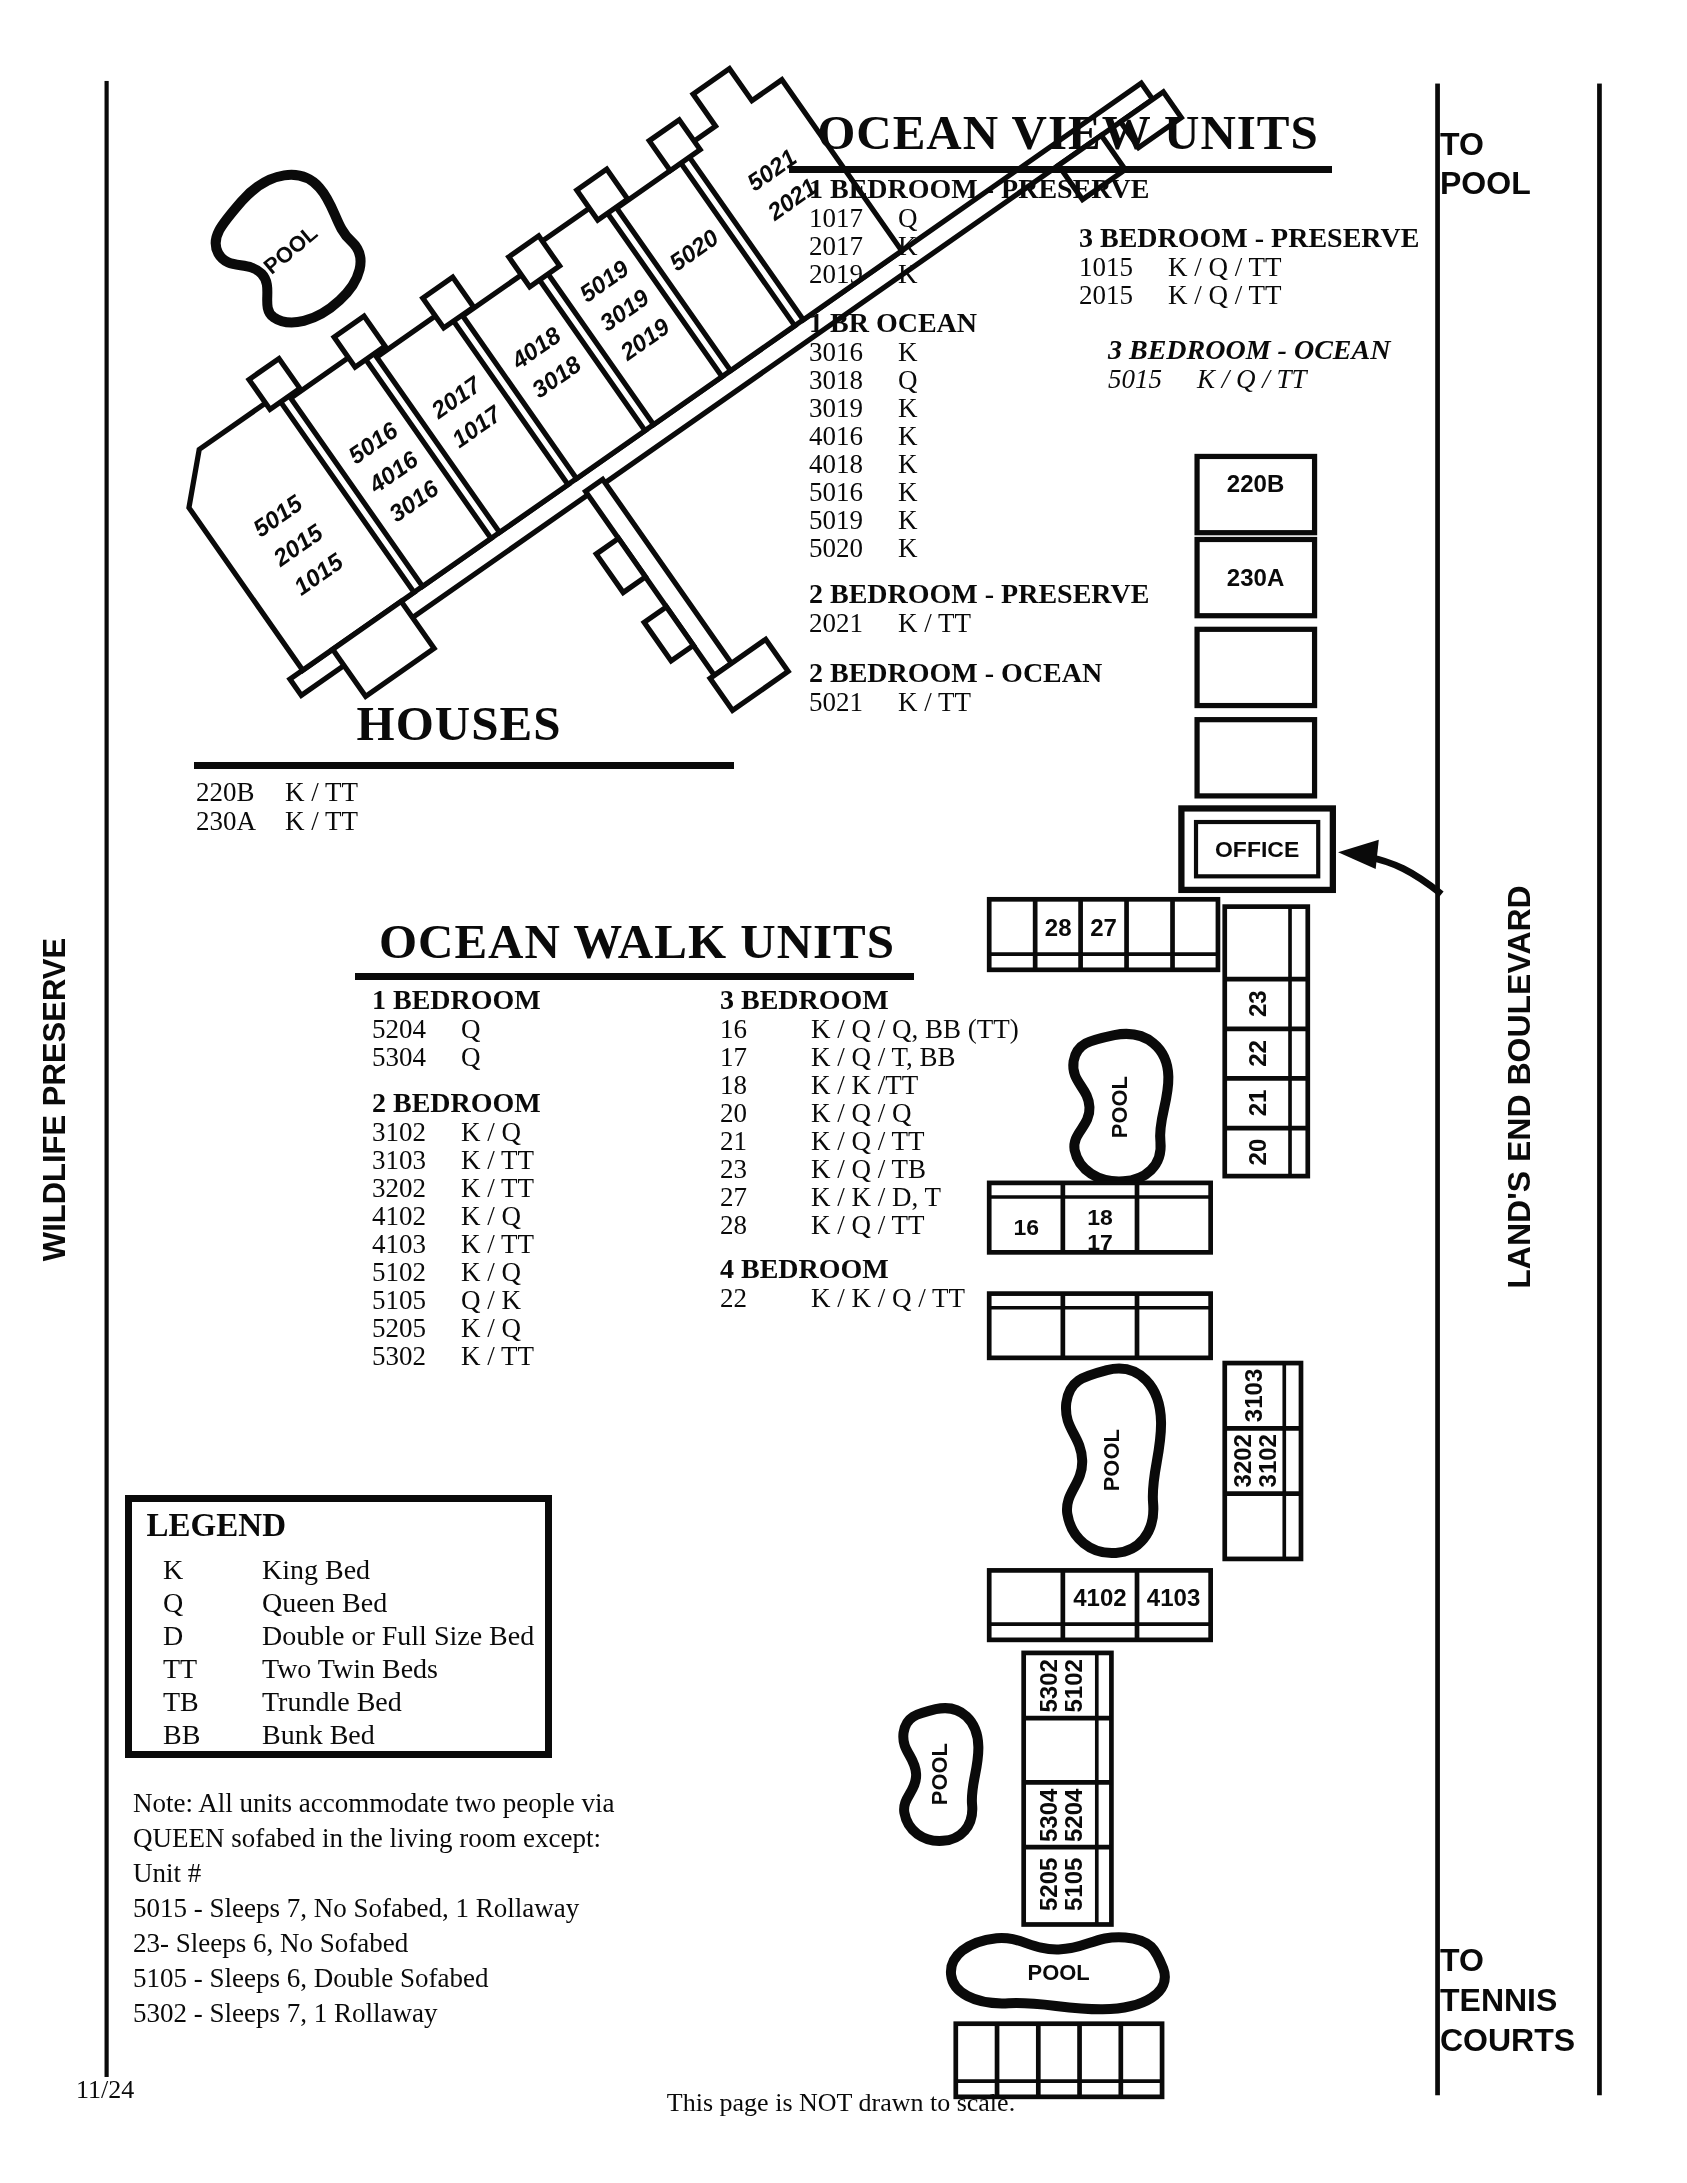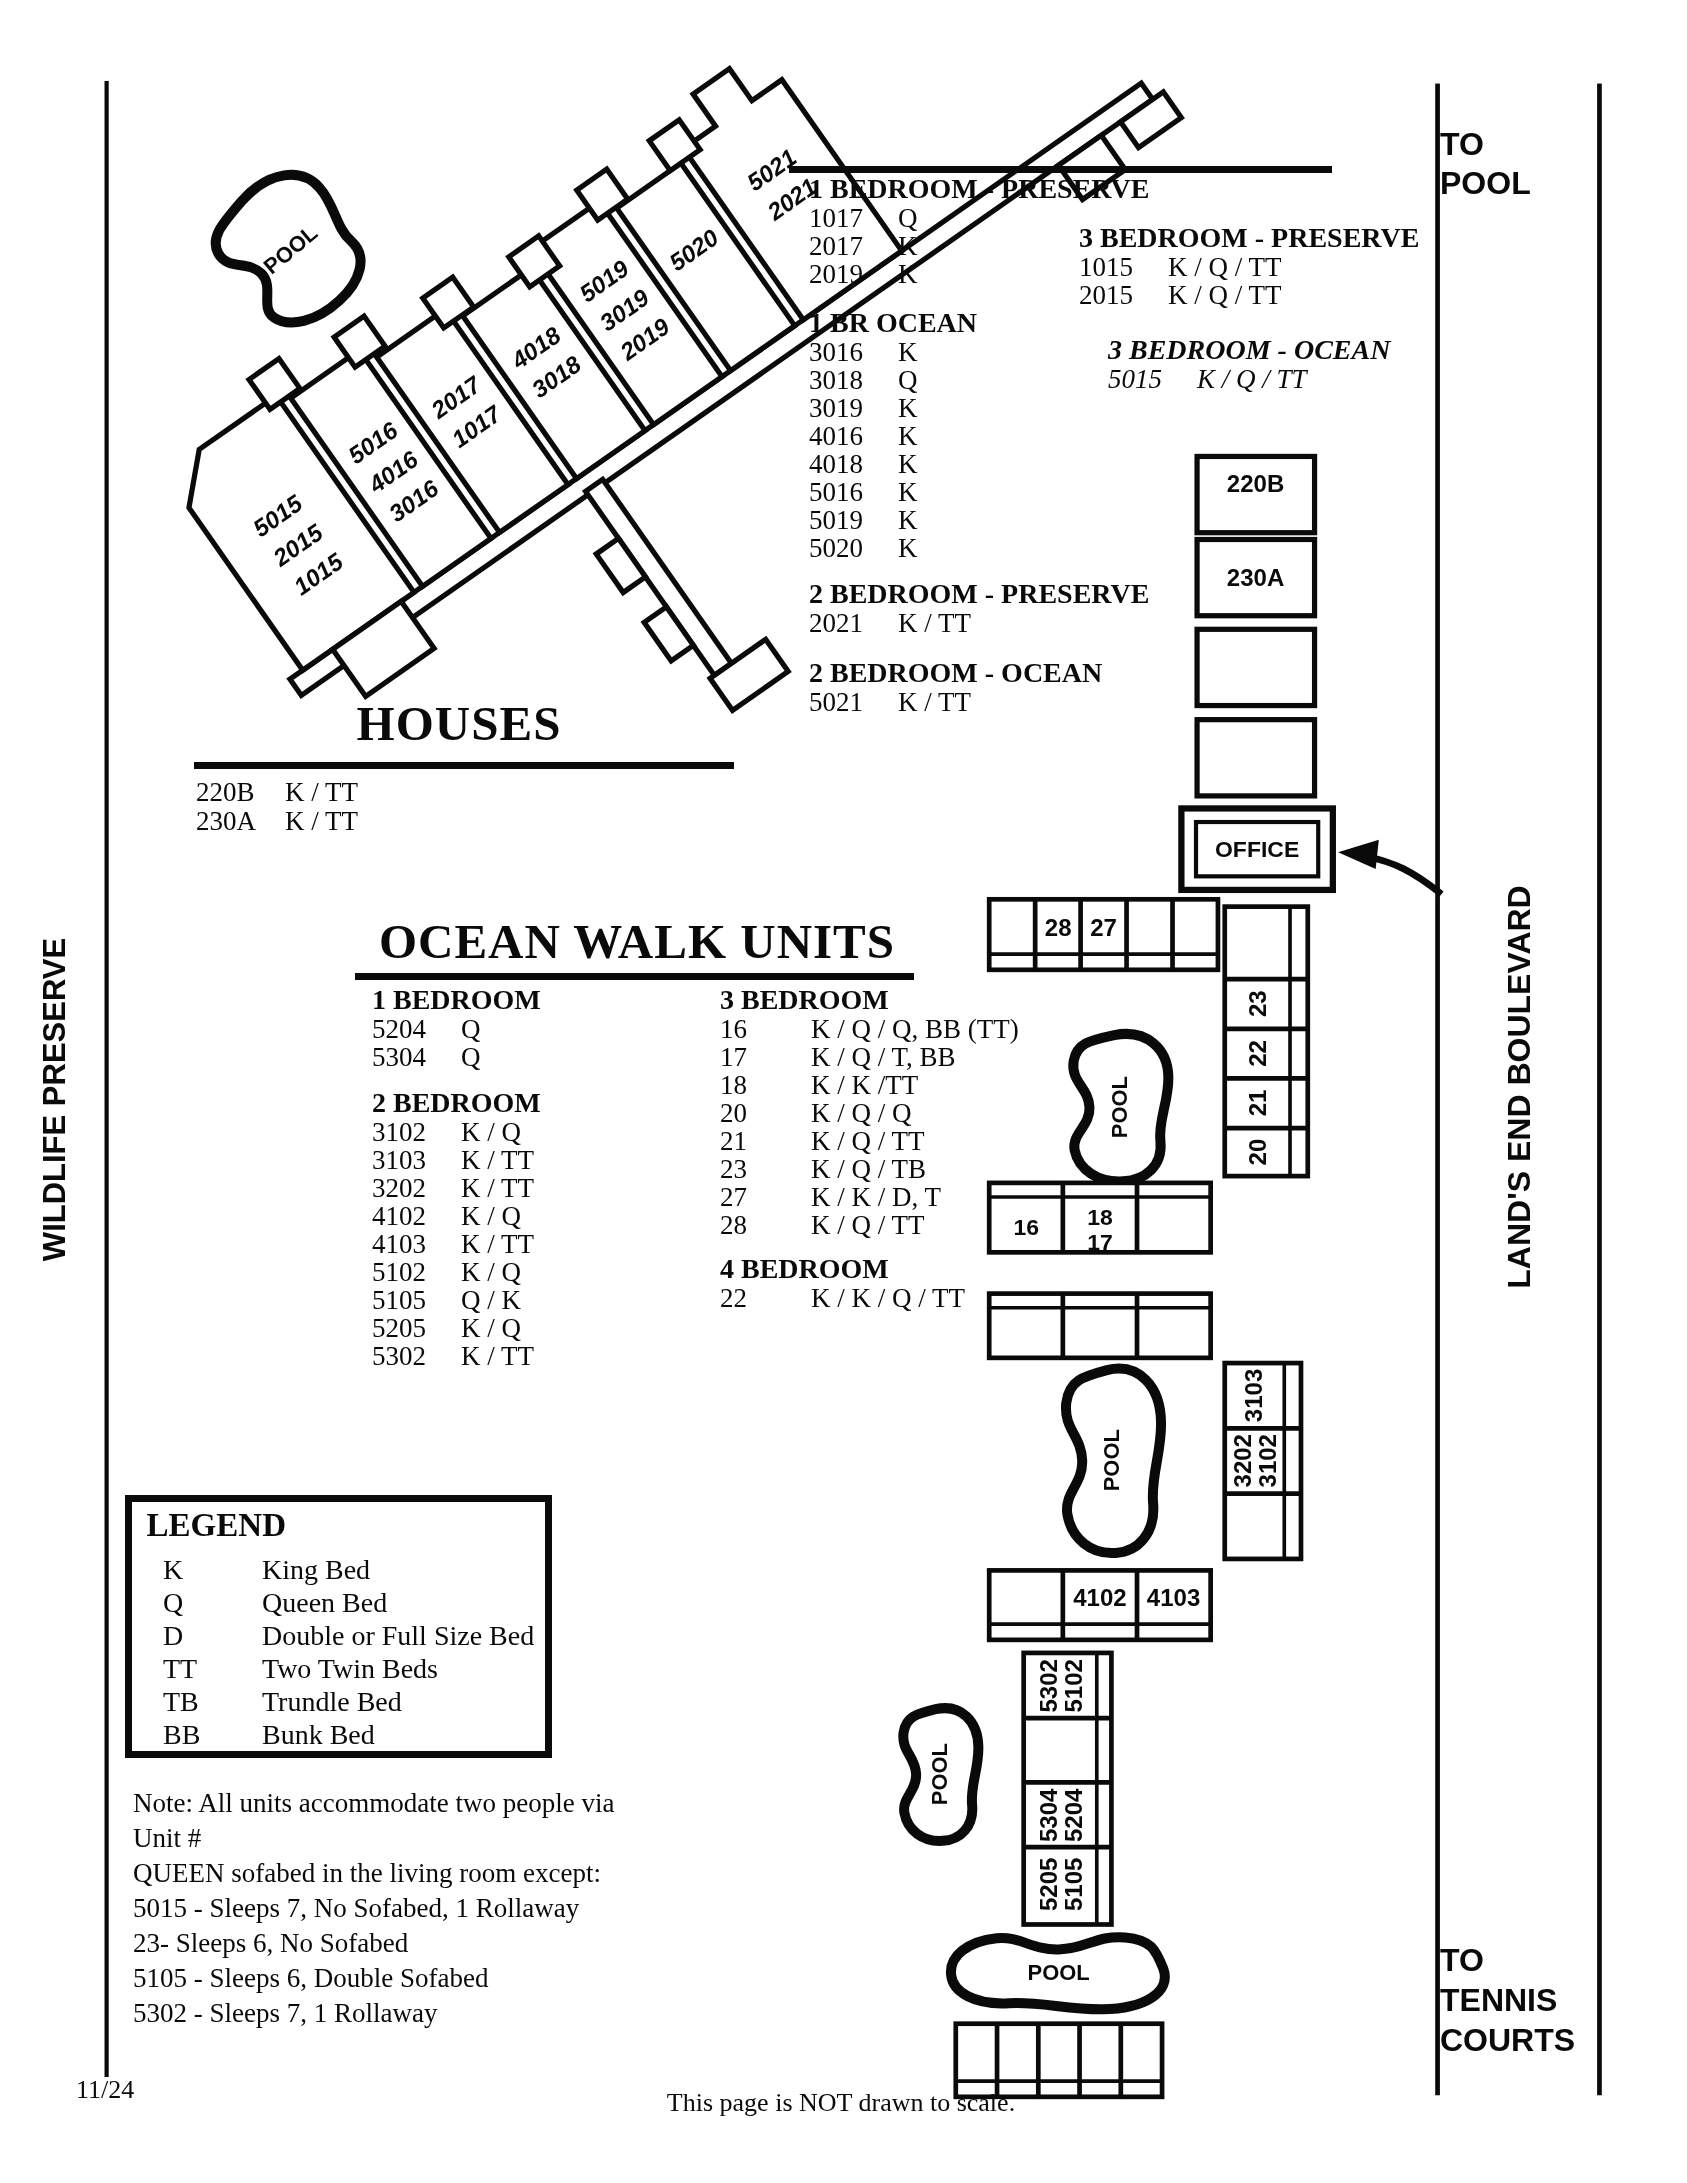--- a/index.html
+++ b/index.html
@@ -197,20 +197,21 @@
     <g class="ln" stroke-width="9">
       <rect x="1830" y="3875" width="395" height="140" fill="#fff"></rect>
       <line x1="1909" y1="3875" x2="1909" y2="4015"></line>
         <line x1="1988" y1="3875" x2="1988" y2="4015"></line>
       <line x1="2067" y1="3875" x2="2067" y2="4015"></line>
         <line x1="2146" y1="3875" x2="2146" y2="4015"></line>
       <line x1="1830" y1="3985" x2="2225" y2="3985" stroke-width="7"></line>
     </g>
   </svg>
 
+  <div class="abs sect-title" style="left:799px;top:104px;width:538px;">OCEAN VIEW UNITS</div>
   <div class="abs rule" style="left:789px;top:166px;width:543px;"></div>
 
   <div class="abs" style="left:809px;top:173px;">
     <div class="gh">1 BEDROOM - PRESERVE</div>
     <div class="r"><span class="n">1017</span><span>Q</span></div>
     <div class="r"><span class="n">2017</span><span>K</span></div>
     <div class="r"><span class="n">2019</span><span>K</span></div>
   </div>
 
   <div class="abs" style="left:809px;top:307px;">
@@ -299,22 +300,22 @@
       <div class="legend-row"><span class="k">Q</span><span>Queen Bed</span></div>
       <div class="legend-row"><span class="k">D</span><span>Double or Full Size Bed</span></div>
       <div class="legend-row"><span class="k">TT</span><span>Two Twin Beds</span></div>
       <div class="legend-row"><span class="k">TB</span><span>Trundle Bed</span></div>
       <div class="legend-row"><span class="k">BB</span><span>Bunk Bed</span></div>
     </div>
   </div>
 
   <div class="abs" style="left:133px;top:1786px;">
     <div class="note-line">Note: All units accommodate two people via</div>
+    <div class="note-line">QUEEN sofabed in the living room except:</div>
     <div class="note-line">Unit #</div>
-    <div class="note-line">QUEEN sofabed in the living room except:</div>
     <div class="note-line">5015 - Sleeps 7, No Sofabed, 1 Rollaway</div>
     <div class="note-line">23- Sleeps 6, No Sofabed</div>
     <div class="note-line">5105 - Sleeps 6, Double Sofabed</div>
     <div class="note-line">5302 - Sleeps 7, 1 Rollaway</div>
   </div>
 
   <div class="abs roadtxt" style="left:1440px;top:125px;width:157px;line-height:39px;">
     <div>TO</div>
     <div>POOL</div>
   </div>

